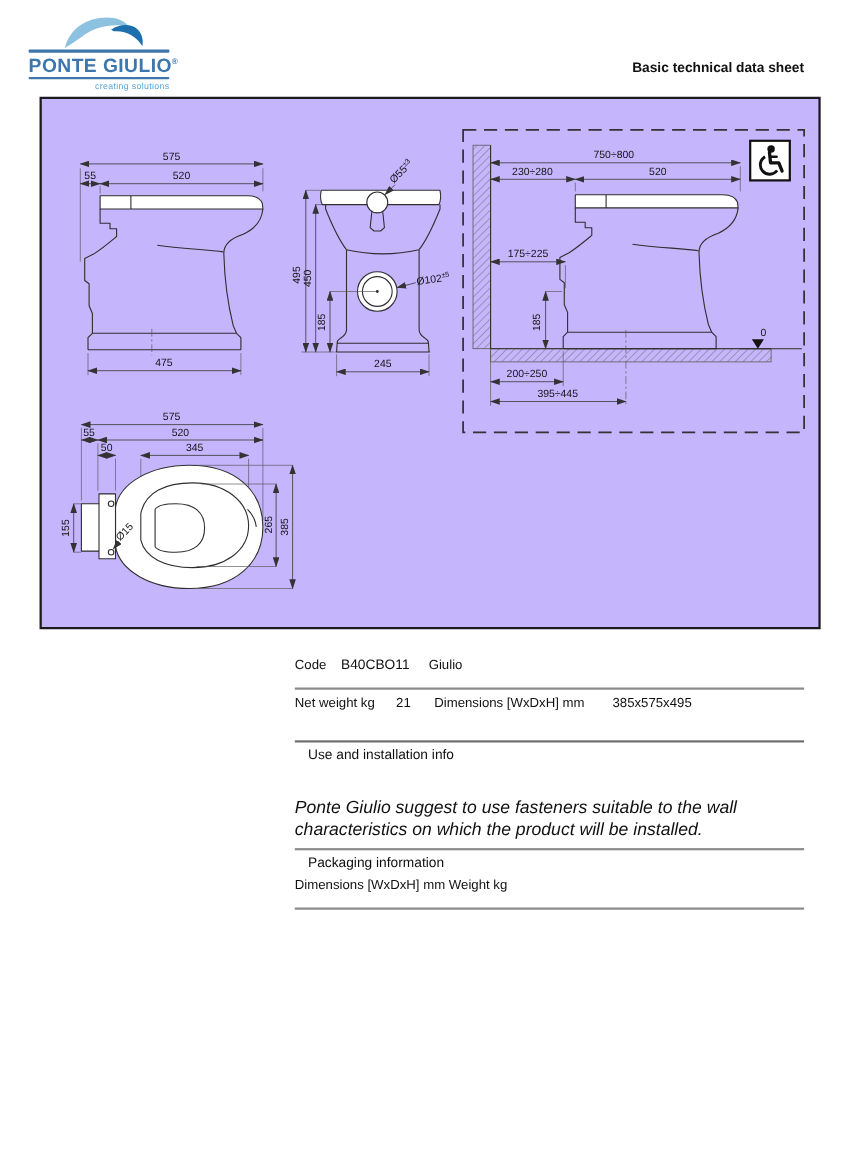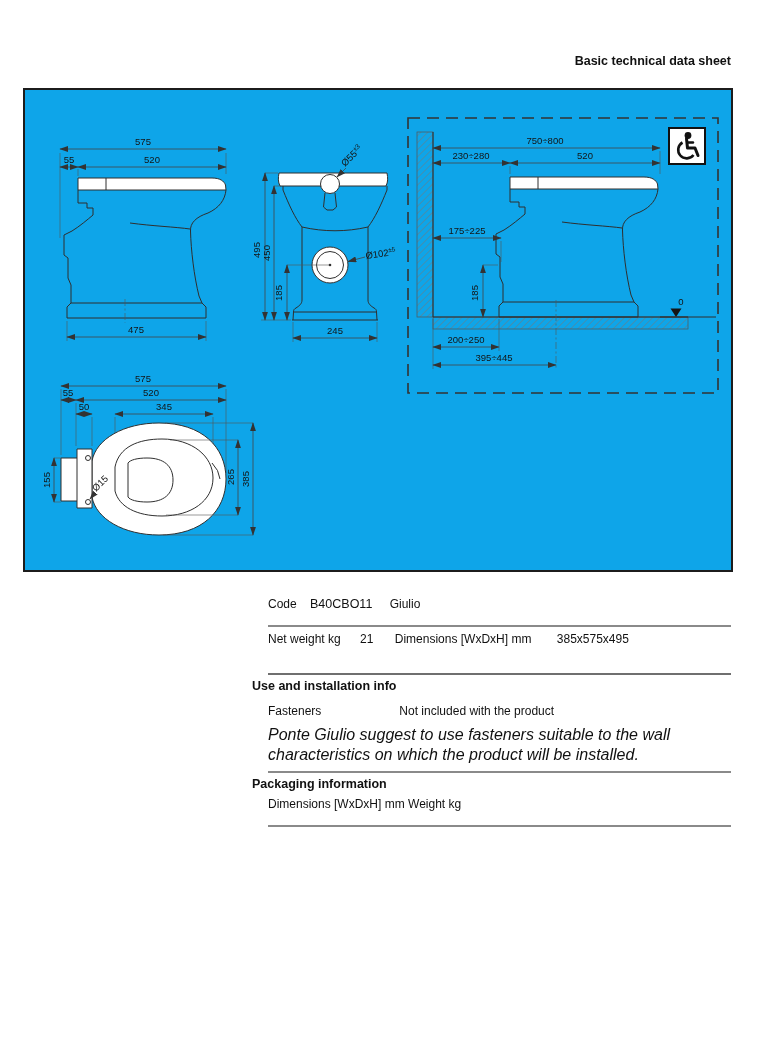--- a/index.html
+++ b/index.html
@@ -13,27 +13,27 @@
   .dim{stroke:#444;stroke-width:.8;fill:none}
   .ext{stroke:#555;stroke-width:.6;fill:none}
   .cl{stroke:#555;stroke-width:.6;fill:none;stroke-dasharray:7 2.5 2 2.5}
   
   .logo{position:absolute;left:26px;top:15px;width:128px}
   .logo-line{height:2.5px;background:#3c76ad;border-radius:1px}
   .brand{font-size:17.5px;font-weight:bold;color:#3c76ad;letter-spacing:.4px;white-space:nowrap;line-height:1.15;padding:1px 0}
   .brand sup{font-size:7.5px;font-weight:bold}
   .tagline{font-size:8px;color:#55a3d6;text-align:right;margin-top:2px;letter-spacing:.3px}
   .sheet-title{position:absolute;top:54px;right:34px;font-size:12.5px;font-weight:bold}
-  .drawbox{position:absolute;left:23px;top:88px;width:706px;height:480px;border:2px solid #1c1c1c;background:#0ea5e9}
+  .drawbox{position:absolute;left:36px;top:88px;width:706px;height:480px;border:2px solid #1c1c1c;background:#c4b5fd}
   
   .trow{position:absolute;left:268px;font-size:12px;white-space:nowrap}
   .rule{position:absolute;left:268px;width:463px;height:2px;background:#8a8a8a}
   .it{}
   .bd{font-weight:normal}
-  .sect{position:absolute;left:252px;font-size:12.5px;font-weight:bold;white-space:nowrap}
+  .sect{position:absolute;left:280px;font-size:12.5px;font-weight:normal;white-space:nowrap}
   .note{position:absolute;left:268px;width:452px;font-size:16px;font-style:italic;line-height:1.28;white-space:normal}
 </style>
 </head>
 <body>
 
 <div class="page">
 
   <svg width="0" height="0">
     <defs>
       <marker id="mA" markerWidth="9" markerHeight="6" refX="8.3" refY="3" orient="auto" markerUnits="userSpaceOnUse">
@@ -41,20 +41,30 @@
       </marker>
       <marker id="mB" markerWidth="9" markerHeight="6" refX="0.7" refY="3" orient="auto" markerUnits="userSpaceOnUse">
         <path d="M9,0 L0,3 L9,6 Z" fill="#333"></path>
       </marker>
       <pattern id="hatch" width="5" height="5" patternUnits="userSpaceOnUse" patternTransform="rotate(45)">
         <line x1="0" y1="0" x2="0" y2="5" stroke="#777" stroke-width="1"></line>
       </pattern>
     </defs>
   </svg>
 
+  <div class="logo">
+    <svg style="position:relative;display:block;margin-left:32px" width="80" height="30" viewBox="0 0 80 30">
+      <path d="M1,29 C5,11 21,1 39,1 C48,1 55,4 59,9 C45,6 28,9 17,18 C10,23 5,26 1,29 Z" fill="#8cc2e0"></path>
+      <path d="M43,12 C51,6.5 61,6.5 67,11.5 C71,15.5 72.5,21 71.5,27 C66,18 56,12.5 45.5,13.5 Z" fill="#1e6fad"></path>
+    </svg>
+    <div class="logo-line"></div>
+    <div class="brand"><span>PONTE GIULIO</span><sup>®</sup></div>
+    <div class="logo-line"></div>
+    <div class="tagline">creating solutions</div>
+  </div>
 
   <div class="sheet-title">Basic technical data sheet</div>
 
   <div class="drawbox">
 
     <svg style="left:15px;top:20px" width="210" height="240" viewBox="0 0 210 240">
       <path class="ext" d="M20,43 V128 M38,59 V66 M186,43 V64"></path>
       <line class="dim" x1="20" y1="39" x2="186" y2="39" marker-start="url(#mB)" marker-end="url(#mA)"></line>
       <text class="mid" x="103" y="35">575</text>
       <line class="dim" x1="20" y1="57" x2="38" y2="57" marker-start="url(#mB)" marker-end="url(#mA)"></line>
@@ -215,24 +225,20 @@
     <span style="margin-left:16px">21</span>
     <span style="margin-left:18px">Dimensions [WxDxH] mm</span>
     <span style="margin-left:22px">385x575x495</span>
   </div>
 
 
   <div class="rule" style="top:673px;background:#6f6f6f"></div>
 
   <div class="sect" style="top:679px">Use and installation info</div>
 
-  <div class="trow" style="top:704px">
-    <span class="it" style="display:inline-block;width:128px">Fasteners</span>
-    <span>Not included with the product</span>
-  </div>
 
   <div class="note" style="top:725px">Ponte Giulio suggest to use fasteners suitable to the wall characteristics on which the product will be installed.</div>
 
   <div class="rule" style="top:771px"></div>
 
   <div class="sect" style="top:777px">Packaging information</div>
 
   <div class="trow" style="top:797px">
     <span class="it">Dimensions [WxDxH] mm</span>
     <span class="it" style="">Weight kg</span>

